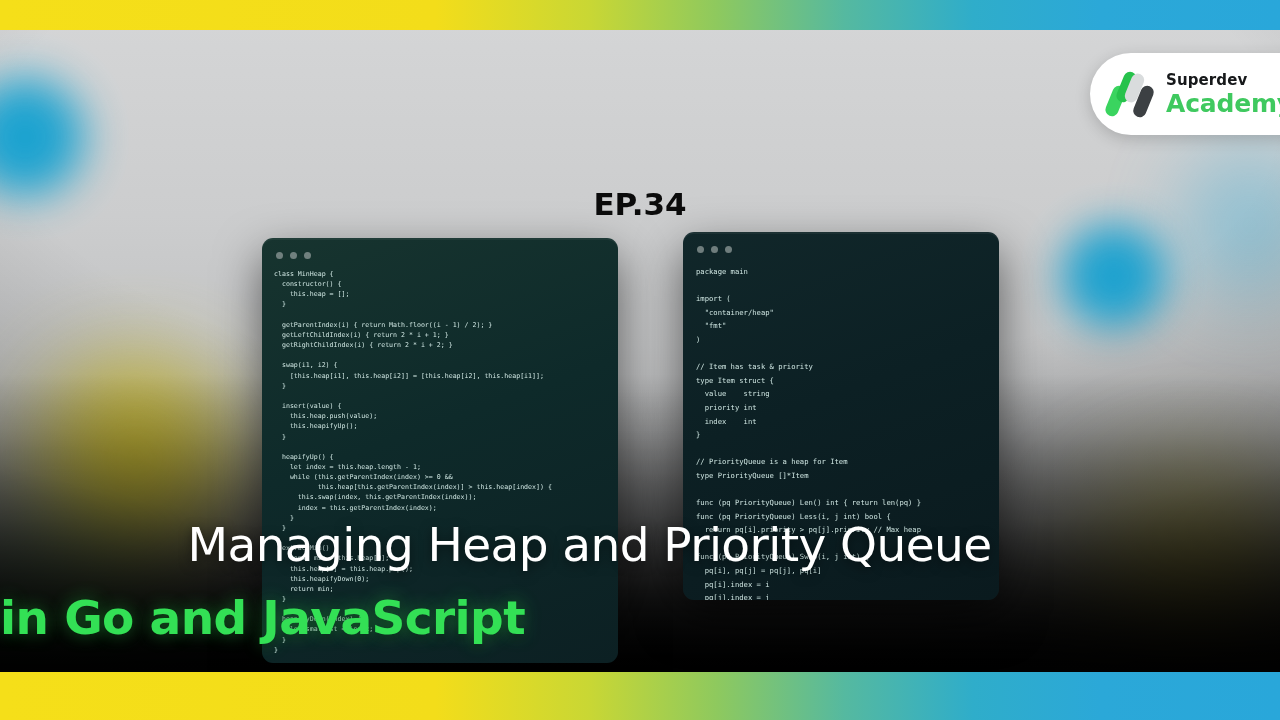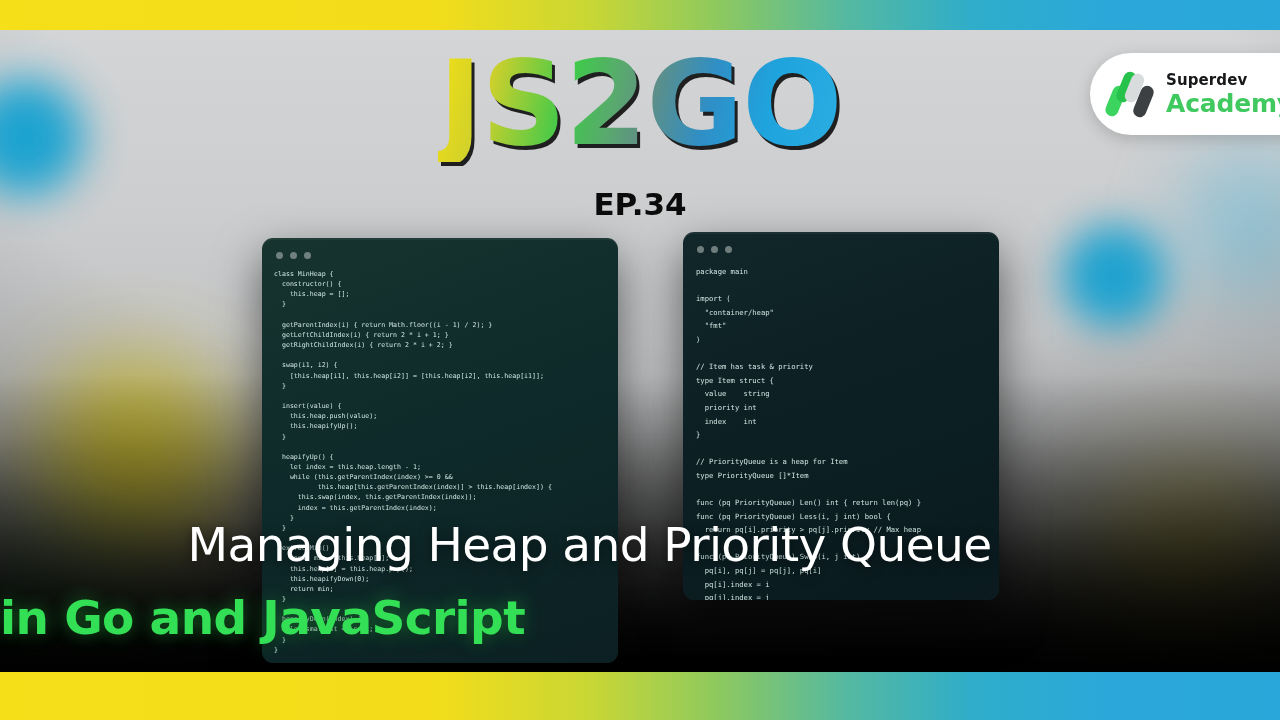--- a/index.html
+++ b/index.html
@@ -200,21 +200,20 @@
 
 func (pq *PriorityQueue) Push(x any) {
   item := x.(*Item)
   item.index = len(*pq)
   *pq = append(*pq, item)
 }</div>
   </div>
 
   <div class="vignette"></div>
 
-  <div class="js2go"><span>JS2GO</span></div>
   <div class="ep">EP.34</div>
 
   <div class="headline">Managing Heap and Priority Queue</div>
   <div class="headline2">in Go and JavaScript</div>
 
   <div class="bar top" style="background: linear-gradient(90deg, rgb(245, 223, 25) 0%, rgb(243, 221, 26) 34%, rgb(201, 215, 52) 46%, rgb(142, 201, 94) 56%, rgb(85, 185, 160) 66%, rgb(47, 173, 202) 76%, rgb(43, 168, 216) 86%, rgb(41, 167, 218) 100%);"></div>
   <div class="bar bottom" style="background: linear-gradient(90deg, rgb(245, 223, 25) 0%, rgb(243, 221, 26) 34%, rgb(201, 215, 52) 46%, rgb(142, 201, 94) 56%, rgb(85, 185, 160) 66%, rgb(47, 173, 202) 76%, rgb(43, 168, 216) 86%, rgb(41, 167, 218) 100%);"></div>
 
   <div class="brand">
     <div class="brand-mark">

